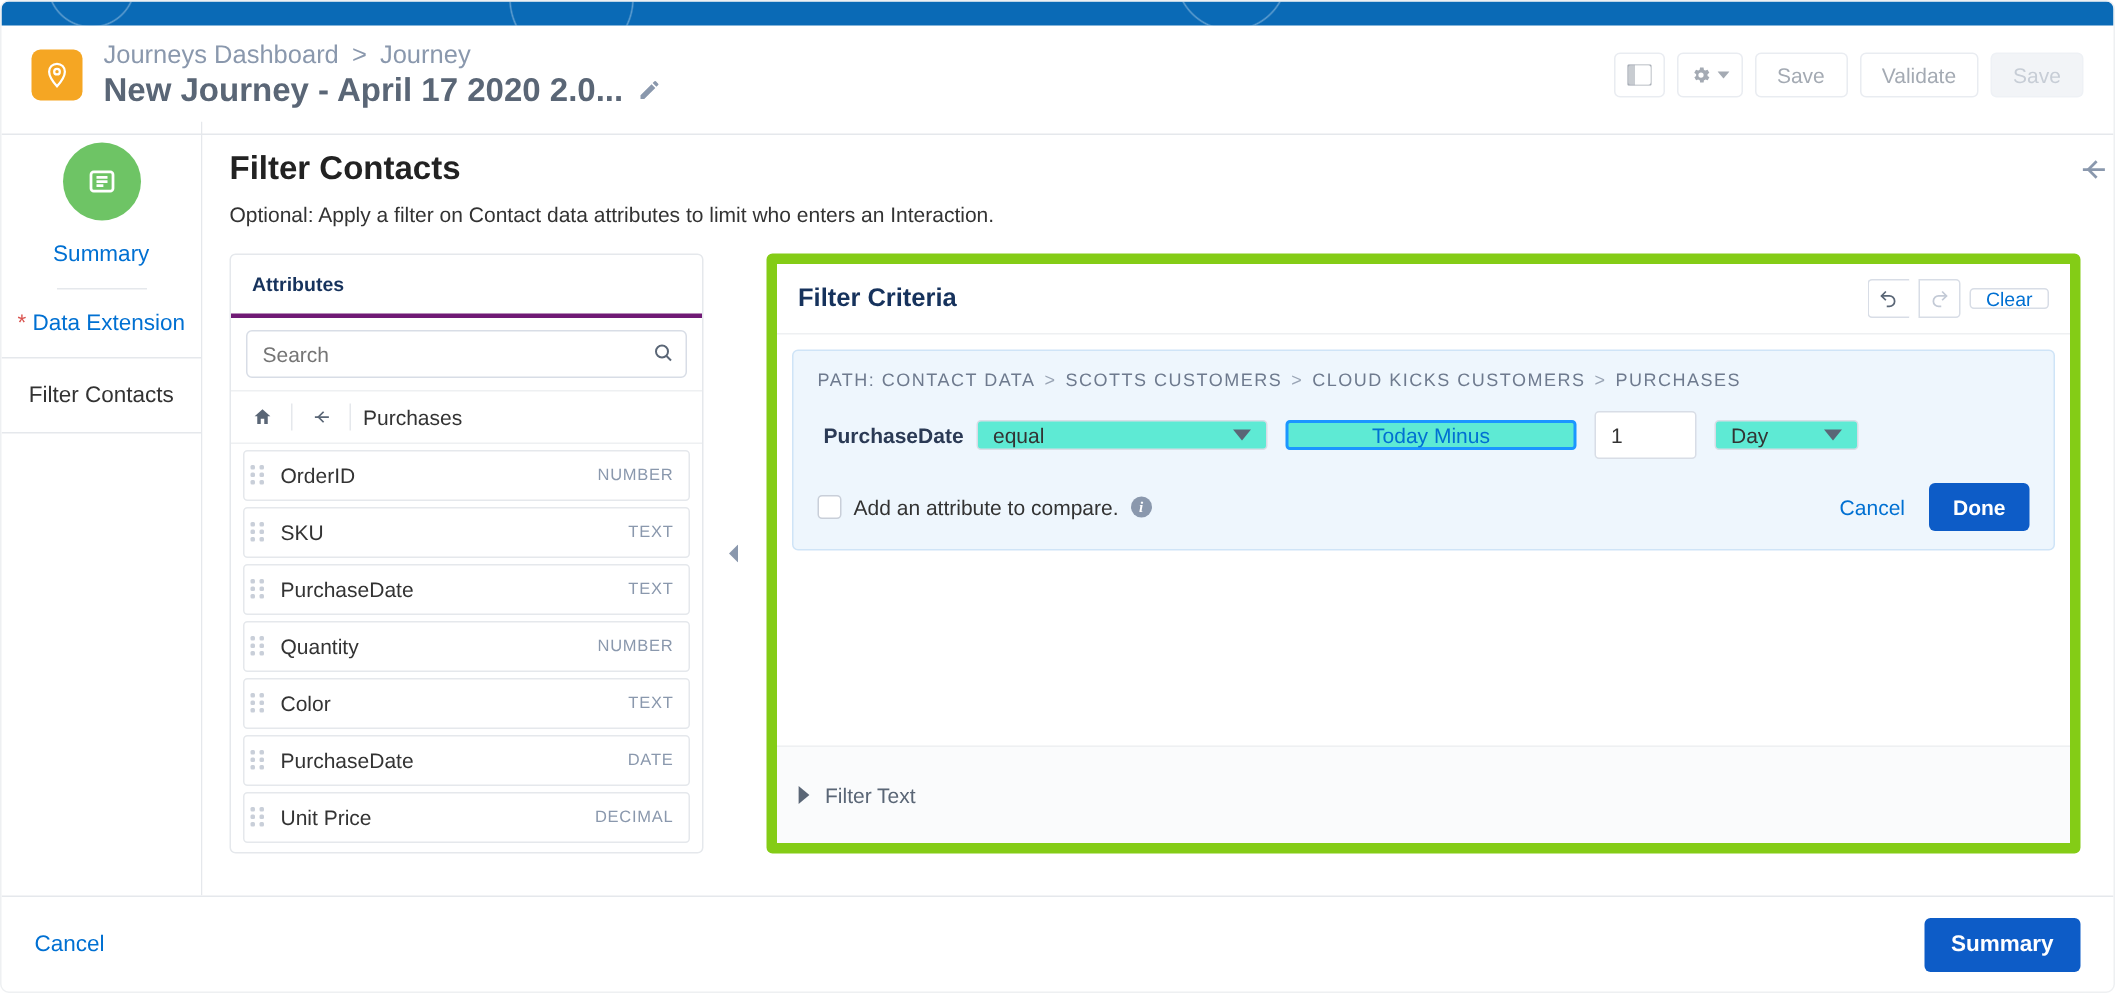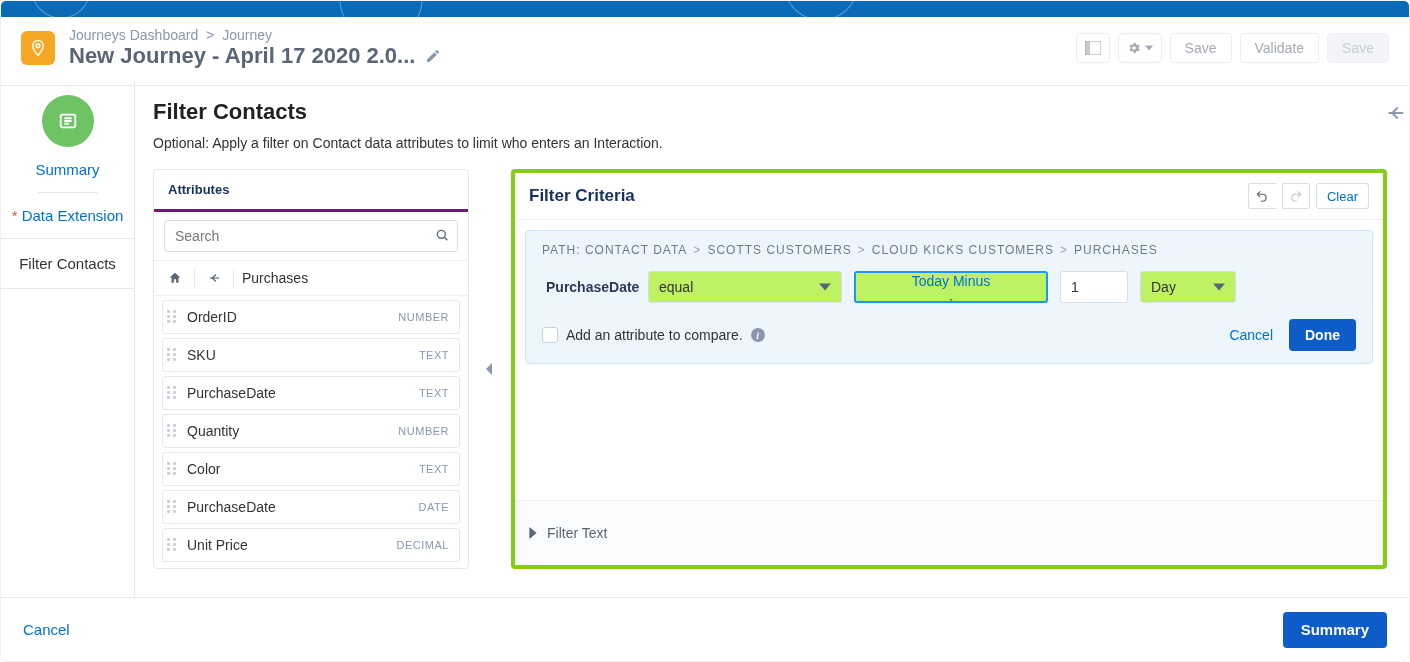--- a/index.html
+++ b/index.html
@@ -35,21 +35,21 @@
   }
   .app-icon {
     width: 34px; height: 34px;
     border-radius: 6px;
     background: #f5a623;
     display: flex; align-items:center; justify-content:center;
     margin-right: 14px;
   }
   .app-icon svg { display:block; }
   .header-titles { flex: 0 0 auto; }
-  .crumbs { font-size: 14px; color: #8a98ad; }
+  .crumbs { font-size: 17px; color: #8a98ad; }
   .crumbs a { color: #8a98ad; text-decoration:none; }
   .crumbs .sep { margin: 0 4px; }
   .page-title {
     font-size: 22px; font-weight: 700; color: #5a6676;
     display: flex; align-items: center; gap: 10px;
   }
   .pencil { width:16px; height:16px; color:#8a98ad; }
 
   .header-spacer { flex: 1 1 auto; }
   .header-actions { display:flex; gap:8px; align-items:center; opacity:.55; }
@@ -141,53 +141,53 @@
   .attr-name { font-size:14px; color:#333; }
   .attr-type { font-size:11px; color:#8a98ad; letter-spacing:.5px; }
 
   .splitter {
     width:10px; display:flex; align-items:center; justify-content:center; color:#8a98ad;
     cursor:col-resize;
   }
 
   
   .crit-panel {
-    flex:1 1 auto; border:4px solid #84cc16; border-radius:4px; display:flex; flex-direction:column; overflow:hidden; background:#fff;
+    flex:1 1 auto; border:7px solid #84cc16; border-radius:4px; display:flex; flex-direction:column; overflow:hidden; background:#fff;
   }
   .crit-head {
     display:flex; align-items:center; justify-content:space-between;
     padding:10px 14px; border-bottom:1px solid #eef0f2;
   }
   .crit-title { font-size:17px; font-weight:600; }
   .crit-head-actions { display:flex; align-items:center; gap:6px; }
   .mini-ibtn {
     width:28px; height:26px; border:1px solid #d8dde6; border-radius:3px; background:#fff;
     display:flex; align-items:center; justify-content:center; color:#5a6676; cursor:pointer;
   }
   .mini-ibtn.dis { color:#c3cad6; }
   .mini-ibtn.group-left { border-radius: 3px 0 0 3px; border-right: none; }
   .mini-ibtn.group-right { border-radius: 0 3px 3px 0; }
   .linkbtn {
-    height:26px; border:1px solid #d8dde6; border-radius:3px; background:#fff; padding:0 10px;
+    height:14px; border:1px solid #d8dde6; border-radius:3px; background:#fff; padding:0 10px;
     display:flex; align-items:center; color:#0070d2; font-size:13px; cursor:pointer;
   }
 
   .crit-body { flex:1 1 auto; padding:10px; overflow:auto; }
   .crit-card {
     border:1px solid #cfe4f7; background:#eef6fd; border-radius:4px; padding:12px 16px 12px 16px;
   }
   .crit-path {
     font-size:12px; letter-spacing:1px; color:#6e7a8e;
     text-transform:uppercase;
   }
   .crit-path .sep { margin:0 6px; color:#9aa5b5; }
   .crit-row { display:flex; align-items:center; gap:12px; margin-top:14px; flex-wrap:wrap; }
   .field-label { font-weight:700; color:#2b3a55; font-size:14px; margin-left:4px; width:90px; }
   .select {
-    height:32px; border:1px solid #d8dde6; border-radius:3px; background:#bef264;
+    height:20px; border:1px solid #d8dde6; border-radius:3px; background:#5eead4;
     display:flex; align-items:center; justify-content:space-between;
     padding:0 10px; font-size:14px; color:#333; cursor:pointer; gap:10px;
   }
   .select.operator { width:194px; }
   .select.relative { width:194px; border:2px solid #1b96ff; color:#0070d2;flex-direction:column; }
   .select.unit { width:96px; }
   .num-input {
     width:68px; height:32px; border:1px solid #d8dde6; border-radius:3px; background:#fff;
     padding:0 10px; font-size:14px; color:#333;
   }

